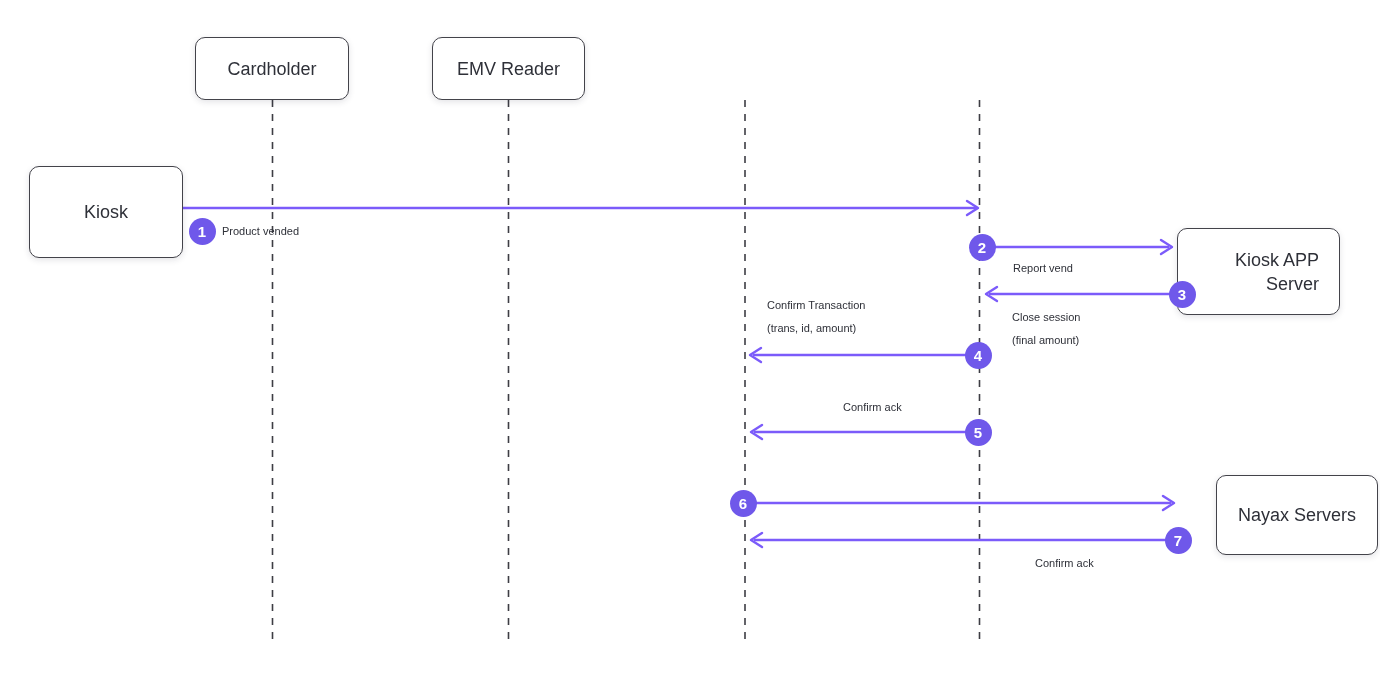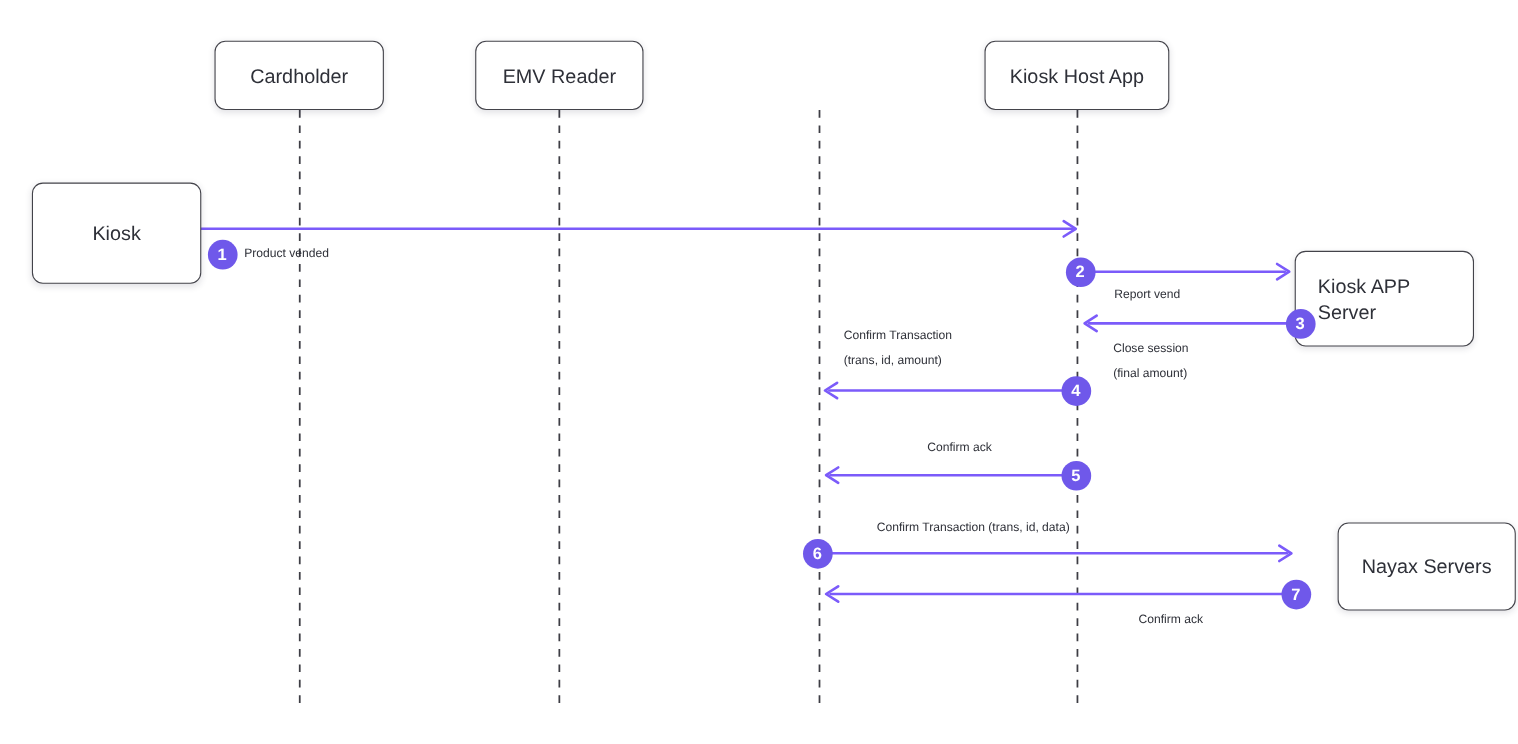--- a/index.html
+++ b/index.html
@@ -14,21 +14,21 @@
     position:relative;width:1380px;height:676px;background:#ffffff;
     font-family:"Liberation Sans", sans-serif;overflow:hidden;
   }
   #wires{position:absolute;left:0;top:0;}
   .lifeline{stroke:var(--line);stroke-width:1.6;stroke-dasharray:7 7;}
   .shaft{stroke:var(--accent);stroke-width:2.4;stroke-linecap:round;}
   .head{stroke:var(--accent);stroke-width:2.4;fill:none;stroke-linecap:round;stroke-linejoin:round;}
   .pbox,.nbox{
     position:absolute;box-sizing:border-box;background:#ffffff;
     border:1.5px solid var(--box-border);border-radius:10px;
-    display:flex;align-items:center;justify-content:center;text-align:left;
+    display:flex;align-items:center;justify-content:center;text-align:right;
     color:var(--ink);font-size:18px;line-height:24px;
     box-shadow:0 2px 6px rgba(40,40,60,.13);
   }
   .badge{
     position:absolute;width:27px;height:27px;border-radius:50%;
     background:var(--badge);color:#ffffff;font-size:15px;font-weight:700;
     display:flex;align-items:center;justify-content:center;
   }
   .msg{
     position:absolute;color:var(--ink);font-size:11px;line-height:23px;
@@ -79,23 +79,20 @@
       </g>
     </g>
   </svg>
 
   <div class="pbox" style="left:195px;top:37px;width:154px;height:63px">
     <span>Cardholder</span>
   </div>
   <div class="pbox" style="left:432px;top:37px;width:153px;height:63px">
     <span>EMV Reader</span>
   </div>
-  <div class="pbox" style="left:895px;top:37px;width:168px;height:63px">
-    <span>Kiosk Host App</span>
-  </div>
 
   <div class="nbox" style="left:29px;top:166px;width:154px;height:92px">
     <span>Kiosk</span>
   </div>
   <div class="nbox" style="left:1177px;top:228px;width:163px;height:87px;padding:0 20px">
     <span>Kiosk APP Server</span>
   </div>
   <div class="nbox" style="left:1216px;top:475px;width:162px;height:80px;padding:0 8px">
     <span>Nayax Servers</span>
   </div>
@@ -112,16 +109,15 @@
   <div class="msg" style="left:1013px;top:257px">Report vend</div>
   <div class="msg" style="left:1012px;top:306px">
     <span>Close session</span>
     <span>(final amount)</span>
   </div>
   <div class="msg" style="left:767px;top:294px">
     <span>Confirm Transaction</span>
     <span>(trans, id, amount)</span>
   </div>
   <div class="msg" style="left:843px;top:396px">Confirm ack</div>
-  <div class="msg" style="left:797px;top:469px">Confirm Transaction (trans, id, data)</div>
   <div class="msg" style="left:1035px;top:552px">Confirm ack</div>
 
 </div>
 
 </body></html>

